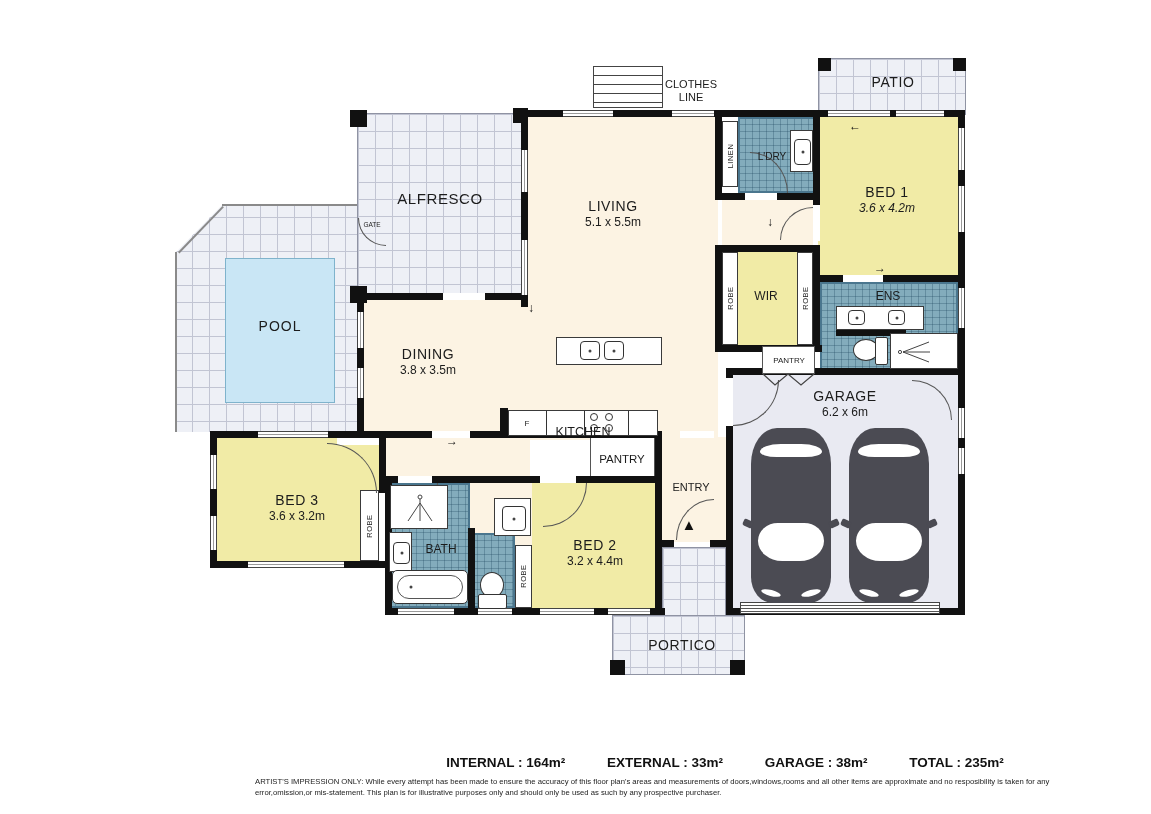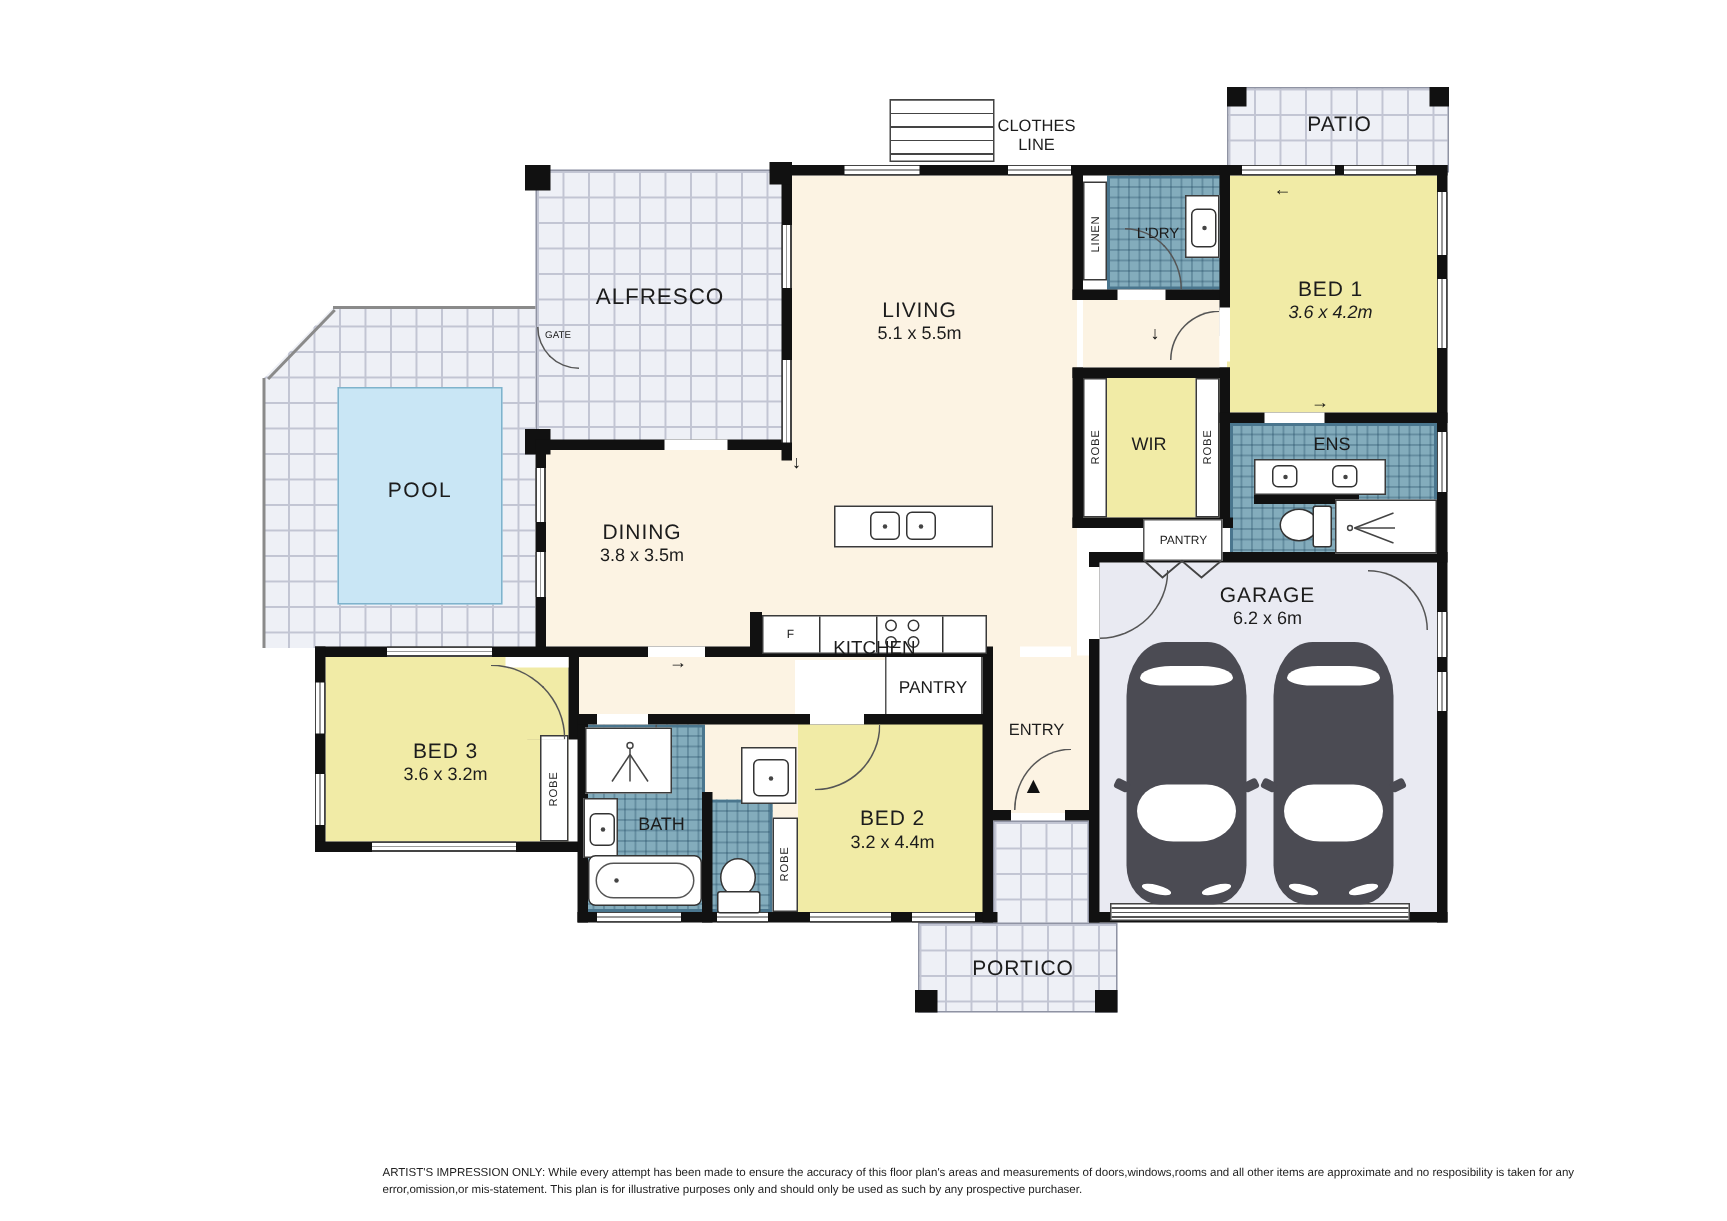--- a/index.html
+++ b/index.html
@@ -335,15 +335,21 @@
   <div class="lbl dims" style="left:845px;top:412px;">6.2 x 6m</div>
   <div class="lbl room" style="left:297px;top:500px;">BED 3</div>
   <div class="lbl dims" style="left:297px;top:516px;">3.6 x 3.2m</div>
   <div class="vlbl" style="left:369px;top:526px;">ROBE</div>
   <div class="lbl" style="left:441px;top:549px;font-size:12px;">BATH</div>
   <div class="lbl room" style="left:595px;top:545px;">BED 2</div>
   <div class="lbl dims" style="left:595px;top:561px;">3.2 x 4.4m</div>
   <div class="vlbl" style="left:523px;top:576px;">ROBE</div>
   <div class="lbl room" style="left:682px;top:645px;">PORTICO</div>
 
+  <div class="summary">
+    <span>INTERNAL : 164m²</span>
+    <span>EXTERNAL : 33m²</span>
+    <span>GARAGE : 38m²</span>
+    <span>TOTAL : 235m²</span>
+  </div>
   <div class="disclaimer">ARTIST'S IMPRESSION ONLY: While every attempt has been made to ensure the accuracy of this floor plan's areas and measurements of doors,windows,rooms and all other items are approximate and no resposibility is taken for any error,omission,or mis-statement. This plan is for illustrative purposes only and should only be used as such by any prospective purchaser.</div>
 
 </div>
 
 </body></html>

